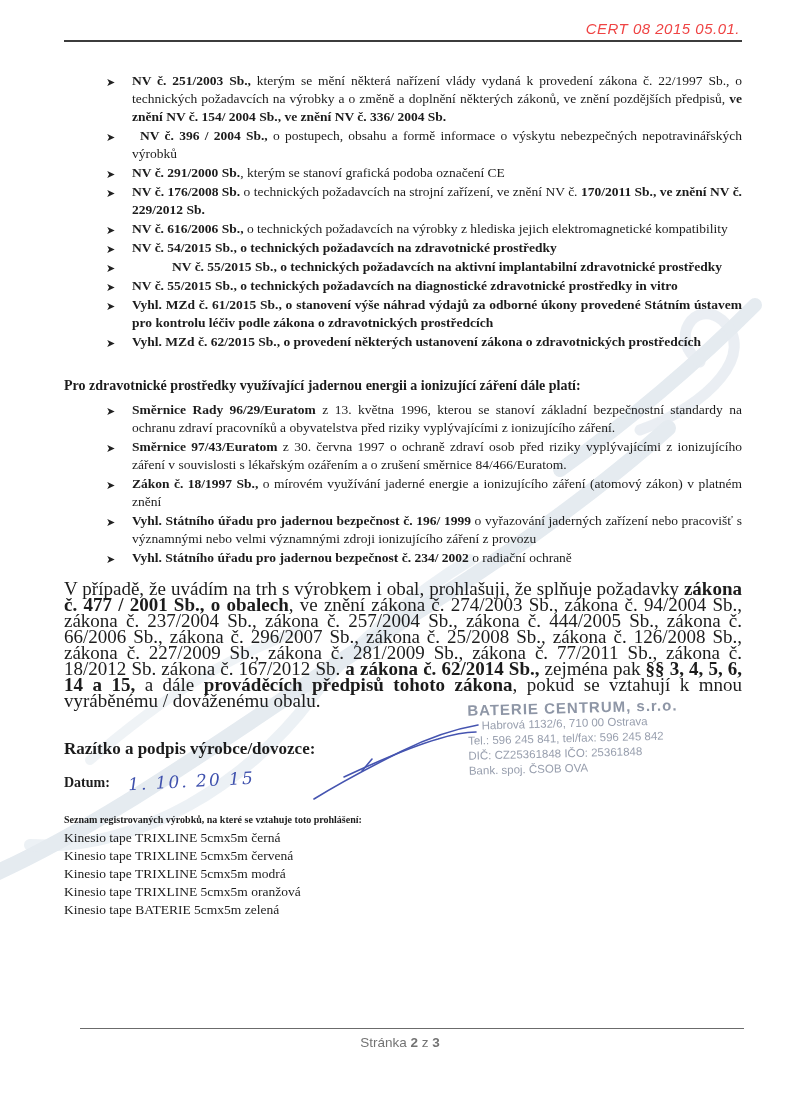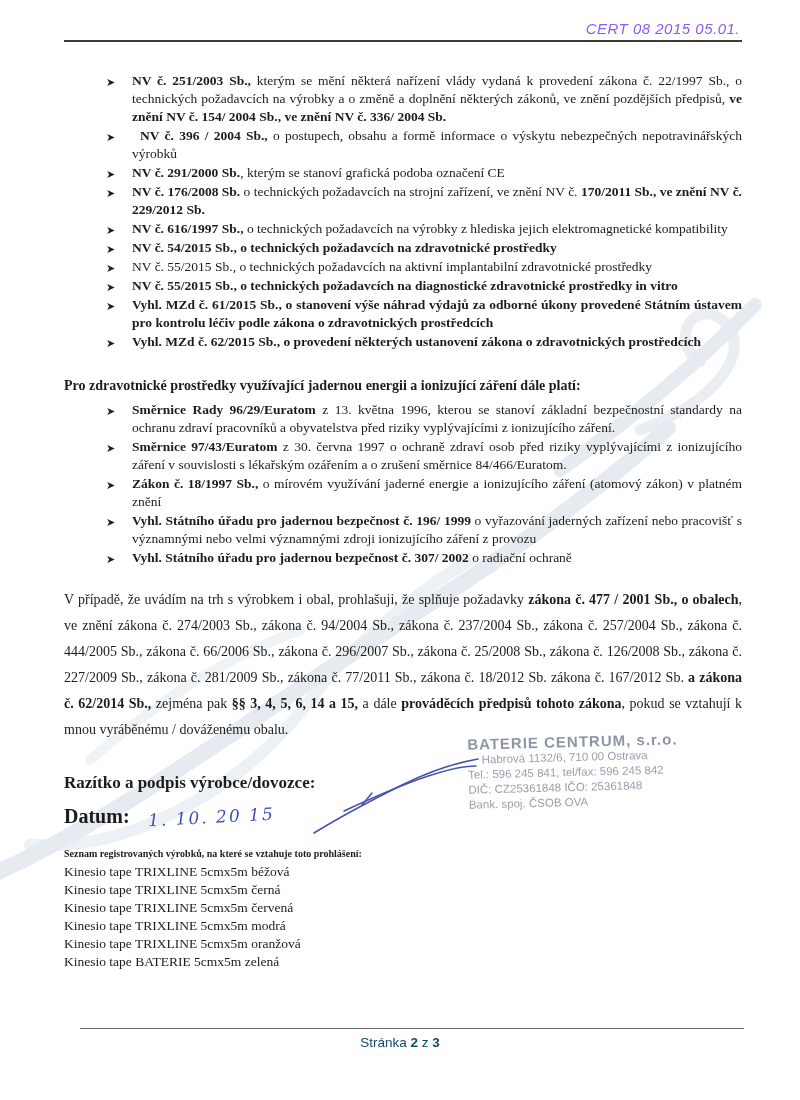--- a/index.html
+++ b/index.html
@@ -21,21 +21,21 @@
     padding:20px 58px 0 64px;
   }
   .doc-code {
     font-family:"Liberation Sans", sans-serif;
     font-style:italic;
     font-size:15px;
     text-align:right;
     letter-spacing:.5px;
     margin-bottom:3px;
     padding-right:2px;
-    color:#8b5cf6;
+    color:#ef4444;
   }
   .top-rule {
     border-top:2px solid #3c3c3c;
     margin-bottom:30px;
   }
   ul.reg-list {
     list-style:none;
     padding-left:40px;
   }
   ul.reg-list li {
@@ -53,32 +53,32 @@
   }
   .section-gap { height:24px; }
   .section-heading {
     font-size:14px;
     font-weight:bold;
     line-height:19px;
     text-underline-offset:3px;
     margin-bottom:6px;
   }
   .body-par {
-    margin-top:20px;
-    font-size:14px;
-    line-height:26px;
+    margin-top:14px;
+    font-size:19px;
+    line-height:16px;
     text-align:justify;
   }
   .sig-row { position:relative; height:92px; margin-top:6px; }
   .razitko-label {
     position:absolute; left:0; top:24px;
     font-weight:bold; font-size:17px;
   }
   .datum-line { position:absolute; left:0; top:56px; }
-  .datum-label { font-weight:bold; font-size:20px; }
+  .datum-label { font-weight:bold; font-size:14px; }
   .datum-value {
     font-family:"DejaVu Serif", serif;
     font-style:italic;
     font-size:17px;
     color:#3f51ad;
     letter-spacing:2px;
     margin-left:14px;
     display:inline-block;
     transform:rotate(-3deg);
   }
@@ -101,21 +101,21 @@
   }
   .footer-rule {
     border-top:1.5px solid #6b6b6b;
     margin:0 56px 0 80px;
   }
   .footer-text {
     font-family:"Liberation Sans", sans-serif;
     font-size:13.5px;
     text-align:center;
     margin-top:6px;
-    color:#0c4a6e;
+    color:#737373;
   }
 </style>
 </head>
 <body>
 
 <div class="page">
 
   <div class="watermark-layer">
     <svg width="800" height="1100" viewBox="0 0 800 1100">
       <g fill="none" stroke="#cfdae4" stroke-linecap="round" opacity="0.55">
@@ -131,38 +131,38 @@
   <div class="content">
 
     <div class="doc-code">CERT  08 2015 05.01.</div>
     <div class="top-rule"></div>
 
     <ul class="reg-list">
       <li><span class="arr">➤</span><span><span style="font-weight: bold;">NV č. 251/2003 Sb.,</span><span> kterým se mění některá nařízení vlády vydaná k provedení zákona č. 22/1997 Sb., o technických požadavcích na výrobky a o změně a doplnění některých zákonů, ve znění pozdějších předpisů, </span><span style="font-weight: bold;">ve znění NV č. 154/ 2004 Sb., ve znění NV č. 336/ 2004 Sb.</span></span></li>
       <li><span class="arr">➤</span><span><span style="font-weight: bold; margin-left: 8px;">NV č. 396 / 2004 Sb.,</span><span> o postupech, obsahu a formě informace o výskytu nebezpečných nepotravinářských výrobků</span></span></li>
       <li><span class="arr">➤</span><span><span style="font-weight: bold;">NV č. 291/2000 Sb.</span><span>, kterým se stanoví grafická podoba označení CE</span></span></li>
       <li><span class="arr">➤</span><span><span style="font-weight: bold;">NV č. 176/2008 Sb.</span><span> o technických požadavcích na strojní zařízení, ve znění NV č. </span><span style="font-weight: bold;">170/2011 Sb., ve znění NV č. 229/2012 Sb.</span></span></li>
-      <li><span class="arr">➤</span><span><span style="font-weight: bold;">NV č. 616/1997 Sb.,</span><span> o technických požadavcích na výrobky z hlediska jejich elektromagnetické kompatibility</span></span></li>
+      <li><span class="arr">➤</span><span><span style="font-weight: bold;">NV č. 616/2006 Sb.,</span><span> o technických požadavcích na výrobky z hlediska jejich elektromagnetické kompatibility</span></span></li>
       <li><span class="arr">➤</span><span><span style="font-weight: bold;">NV č. 54/2015 Sb., o technických požadavcích na zdravotnické prostředky</span></span></li>
-      <li><span class="arr">➤</span><span><span style="font-weight: normal;">NV č. 55/2015 Sb., o technických požadavcích na aktivní implantabilní zdravotnické prostředky</span></span></li>
+      <li><span class="arr">➤</span><span><span style="font-weight: bold; margin-left: 40px;">NV č. 55/2015 Sb., o technických požadavcích na aktivní implantabilní zdravotnické prostředky</span></span></li>
       <li><span class="arr">➤</span><span><span style="font-weight: bold;">NV č. 55/2015 Sb., o technických požadavcích na diagnostické zdravotnické prostředky in vitro</span></span></li>
       <li><span class="arr">➤</span><span><span style="font-weight: bold;">Vyhl. MZd č. 61/2015 Sb., o stanovení výše náhrad výdajů za odborné úkony provedené Státním ústavem pro kontrolu léčiv podle zákona o zdravotnických prostředcích</span></span></li>
       <li><span class="arr">➤</span><span><span style="font-weight: bold;">Vyhl. MZd č. 62/2015 Sb.,  o provedení některých ustanovení zákona o zdravotnických prostředcích</span></span></li>
     </ul>
 
     <div class="section-gap"></div>
 
     <div class="section-heading">Pro zdravotnické prostředky využívající jadernou energii a ionizující záření dále platí:</div>
 
     <ul class="reg-list">
       <li><span class="arr">➤</span><span><span style="font-weight: bold;">Směrnice Rady 96/29/Euratom</span><span> z 13. května 1996, kterou se stanoví základní bezpečnostní standardy na ochranu zdraví pracovníků a obyvatelstva před riziky vyplývajícími z ionizujícího záření.</span></span></li>
       <li><span class="arr">➤</span><span><span style="font-weight: bold;">Směrnice 97/43/Euratom</span><span> z 30. června 1997 o ochraně zdraví osob před riziky vyplývajícími z ionizujícího záření v souvislosti s lékařským ozářením a o zrušení směrnice 84/466/Euratom.</span></span></li>
       <li><span class="arr">➤</span><span><span style="font-weight: bold;">Zákon č. 18/1997 Sb.,</span><span> o mírovém využívání jaderné energie a ionizujícího záření (atomový zákon) v platném znění</span></span></li>
       <li><span class="arr">➤</span><span><span style="font-weight: bold;">Vyhl. Státního úřadu pro jadernou bezpečnost č. 196/ 1999</span><span> o vyřazování jaderných zařízení nebo pracovišť s významnými nebo velmi významnými zdroji ionizujícího záření z provozu</span></span></li>
-      <li><span class="arr">➤</span><span><span style="font-weight: bold;">Vyhl. Státního úřadu pro jadernou bezpečnost č. 307/ 2002</span><span> o radiační ochraně</span></span></li>
+      <li><span class="arr">➤</span><span><span style="font-weight: bold;">Vyhl. Státního úřadu pro jadernou bezpečnost č. 234/ 2002</span><span> o radiační ochraně</span></span></li>
     </ul>
 
     <p class="body-par"><span>V případě, že uvádím na trh s výrobkem i obal, prohlašuji, že splňuje požadavky </span><span style="font-weight: bold;">zákona č. 477 / 2001 Sb., o obalech</span><span>, ve znění zákona č. 274/2003 Sb., zákona č. 94/2004 Sb., zákona č. 237/2004 Sb., zákona č. 257/2004 Sb., zákona č. 444/2005 Sb., zákona č. 66/2006 Sb., zákona č. 296/2007 Sb., zákona č. 25/2008 Sb., zákona č. 126/2008 Sb., zákona č. 227/2009 Sb., zákona č. 281/2009 Sb., zákona č. 77/2011 Sb., zákona č. 18/2012 Sb. zákona č. 167/2012 Sb. </span><span style="font-weight: bold;">a zákona č. 62/2014 Sb.,</span><span> zejména pak </span><span style="font-weight: bold;">§§ 3, 4, 5, 6, 14 a 15,</span><span> a dále </span><span style="font-weight: bold;">prováděcích předpisů tohoto zákona</span><span>, pokud se vztahují k mnou vyráběnému / dováženému obalu.</span></p>
 
     <div class="sig-row">
       <div class="razitko-label">Razítko a podpis výrobce/dovozce:</div>
       <div class="datum-line">
         <span class="datum-label">Datum:</span>
         <span class="datum-value">1. 10. 20 15</span>
       </div>
@@ -181,21 +181,20 @@
         <div class="stamp-name">BATERIE CENTRUM, s.r.o.</div>
         <div class="stamp-line stamp-indent">Habrová 1132/6, 710 00 Ostrava</div>
         <div class="stamp-line">Tel.: 596 245 841, tel/fax: 596 245 842</div>
         <div class="stamp-line">DIČ: CZ25361848        IČO: 25361848</div>
         <div class="stamp-line">Bank. spoj. ČSOB OVA</div>
       </div>
     </div>
 
     <div class="products">
       <div class="products-heading">Seznam registrovaných výrobků, na které se vztahuje toto prohlášení:</div>
-      <div class="product-line">Kinesio tape TRIXLINE 5cmx5m béžová</div>
       <div class="product-line">Kinesio tape TRIXLINE 5cmx5m černá</div>
       <div class="product-line">Kinesio tape TRIXLINE 5cmx5m červená</div>
       <div class="product-line">Kinesio tape TRIXLINE 5cmx5m modrá</div>
       <div class="product-line">Kinesio tape TRIXLINE 5cmx5m oranžová</div>
       <div class="product-line">Kinesio tape BATERIE 5cmx5m zelená</div>
     </div>
 
   </div>
 
   <div class="footer">

